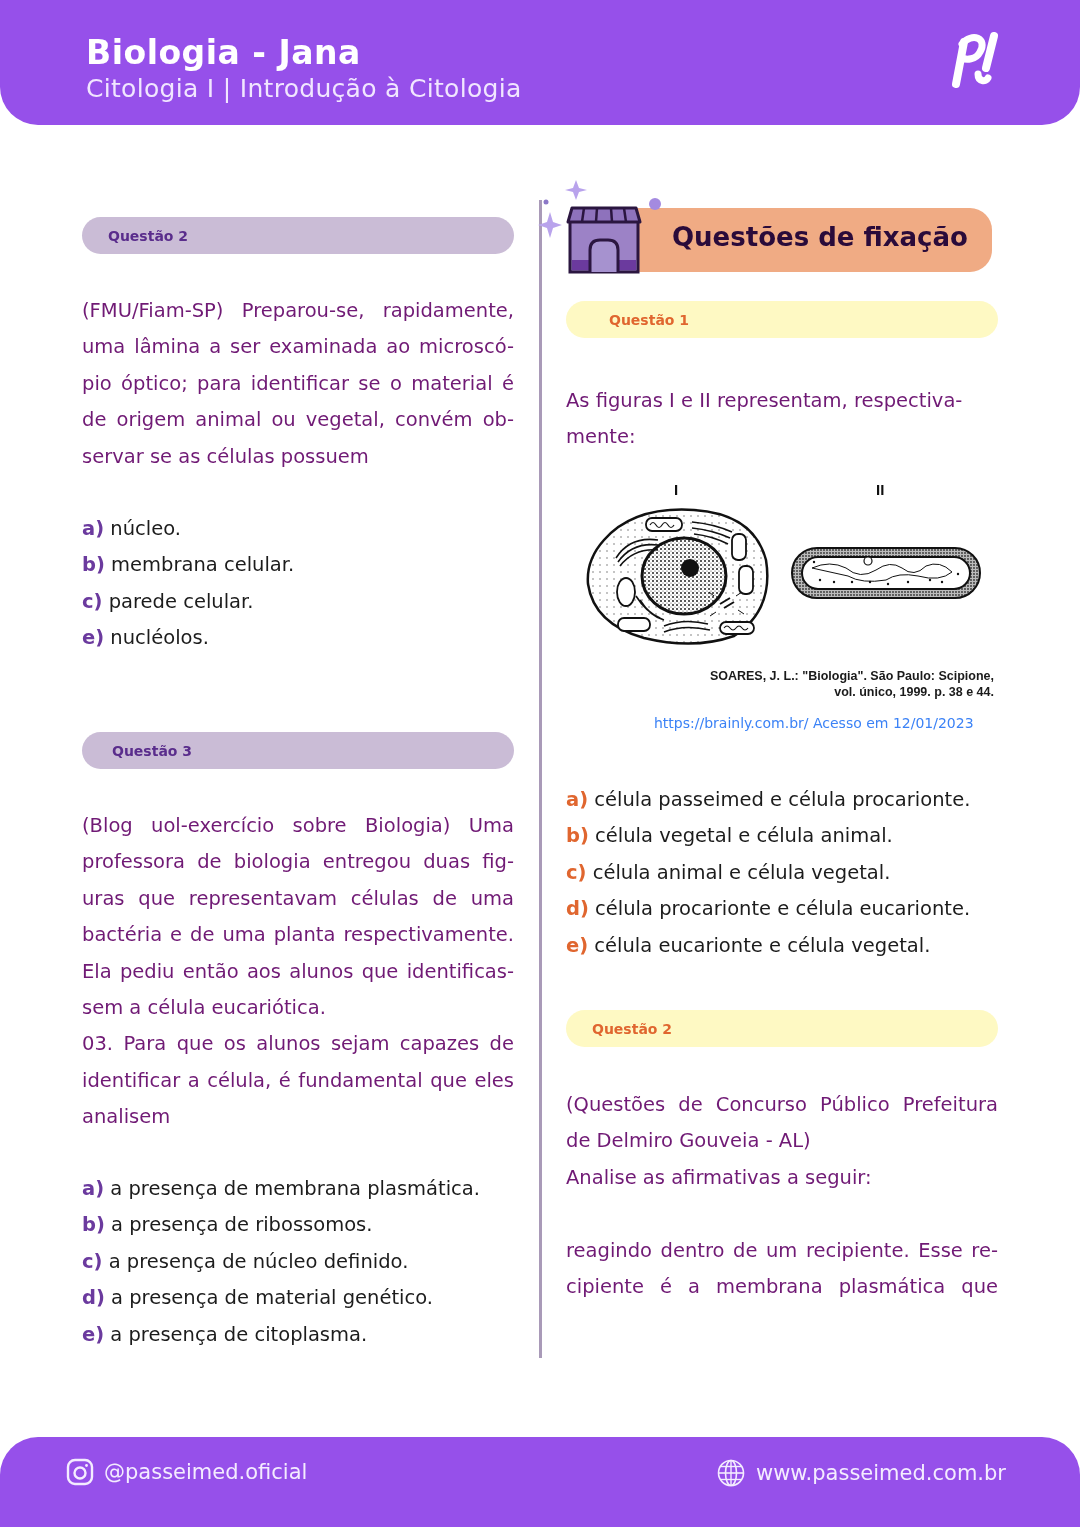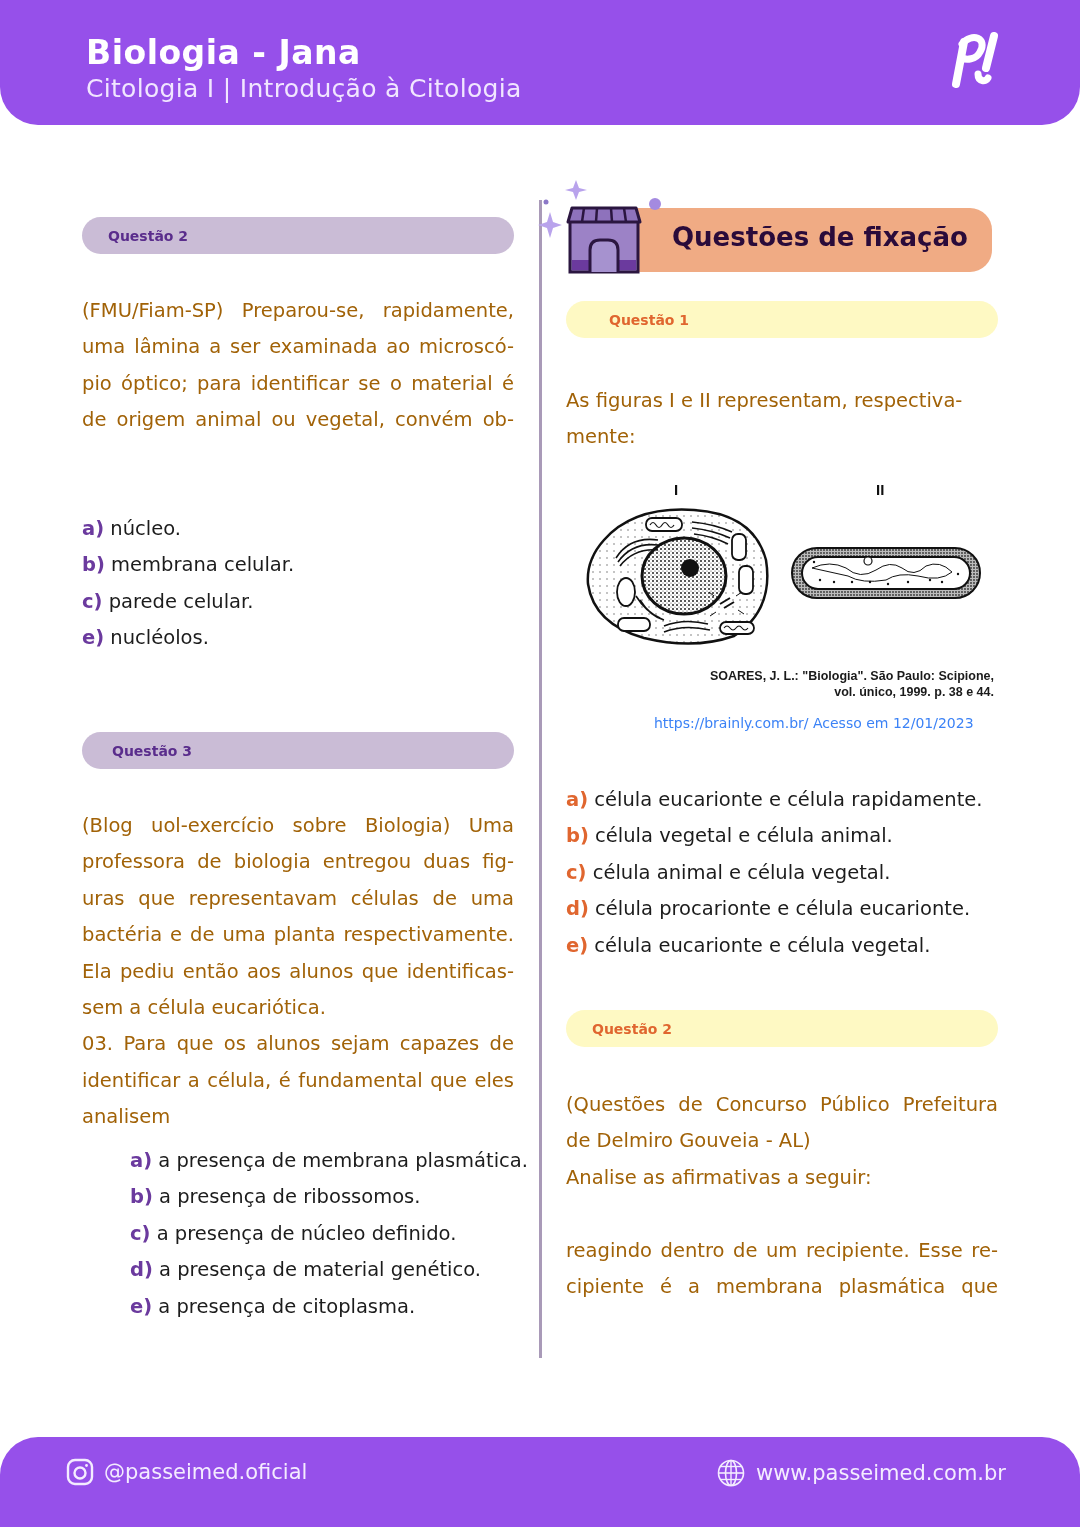--- a/index.html
+++ b/index.html
@@ -24,21 +24,21 @@
   }
 
   .pill {
     position: absolute; height: 37px; border-radius: 19px; font-weight: bold; font-size: 14px;
     display: flex; align-items: center;
   }
   .pill-purple { background: #cabcd6; color: #5a2d8c; }
   .pill-orange { background: #fef9c3; color: #e0662f; }
 
   .para {
-    position: absolute; font-size: 19.5px; line-height: 36.4px; color: #a16207; text-align: justify;
+    position: absolute; font-size: 19.5px; line-height: 36.4px; color: #701a75; text-align: justify;
   }
   .para .line { display: block; text-align: justify; text-align-last: justify; white-space: nowrap; }
   .para .line.last { text-align-last: left; }
 
   .options { position: absolute; font-size: 19.5px; line-height: 36.4px; color: #1c1c1c; }
   .opt { display: block; white-space: nowrap; }
   .opt .letter { font-weight: bold; }
   .opt-purple .letter { color: #6b3a9e; }
   .opt-orange .letter { color: #e0662f; }
 
@@ -84,20 +84,21 @@
 
 <div class="pill pill-purple" style="left:82px; top:217px; width:432px; padding-left:26px;">
   <span>Questão 2</span>
 </div>
 
 <div class="para" style="left:82px; top:293px; width:432px;">
   <span class="line">(FMU/Fiam-SP) Preparou-se, rapidamente,</span>
   <span class="line">uma lâmina a ser examinada ao microscó-</span>
   <span class="line">pio óptico; para identificar se o material é</span>
   <span class="line">de origem animal ou vegetal, convém ob-</span>
+  <span class="line last">servar se as células possuem</span>
 </div>
 
 <div class="options" style="left:82px; top:511px;">
   <span class="opt opt-purple"><span class="letter">a)</span> <span>núcleo.</span></span>
   <span class="opt opt-purple"><span class="letter">b)</span> <span>membrana celular.</span></span>
   <span class="opt opt-purple"><span class="letter">c)</span> <span>parede celular.</span></span>
   <span class="opt opt-purple"><span class="letter">e)</span> <span>nucléolos.</span></span>
 </div>
 
 <div class="pill pill-purple" style="left:82px; top:732px; width:432px; padding-left:30px;">
@@ -109,21 +110,21 @@
   <span class="line">professora de biologia entregou duas fig-</span>
   <span class="line">uras que representavam células de uma</span>
   <span class="line">bactéria e de uma planta respectivamente.</span>
   <span class="line">Ela pediu então aos alunos que identificas-</span>
   <span class="line last">sem a célula eucariótica.</span>
   <span class="line">03. Para que os alunos sejam capazes de</span>
   <span class="line">identificar a célula, é fundamental que eles</span>
   <span class="line last">analisem</span>
 </div>
 
-<div class="options" style="left:82px; top:1143px;margin-left:48px;">
+<div class="options" style="left:82px; top:1171px;">
   <span class="opt opt-purple"><span class="letter">a)</span> <span>a presença de membrana plasmática.</span></span>
   <span class="opt opt-purple"><span class="letter">b)</span> <span>a presença de ribossomos.</span></span>
   <span class="opt opt-purple"><span class="letter">c)</span> <span>a presença de núcleo definido.</span></span>
   <span class="opt opt-purple"><span class="letter">d)</span> <span>a presença de material genético.</span></span>
   <span class="opt opt-purple"><span class="letter">e)</span> <span>a presença de citoplasma.</span></span>
 </div>
 
 <div class="section-banner"></div>
 <svg class="store-icon" viewBox="0 0 130 104">
 
@@ -215,21 +216,21 @@
   </g>
 </svg>
 
 <div style="position:absolute; left:566px; top:668px; width:428px; height:40px;">
   <div class="caption" style="top:0;">SOARES, J. L.: "Biologia". São Paulo: Scipione,</div>
   <div class="caption" style="top:16px;">vol. único, 1999. p. 38 e 44.</div>
 </div>
 <div class="source" style="left:654px; top:715px;">https://brainly.com.br/ Acesso em 12/01/2023</div>
 
 <div class="options" style="left:566px; top:782px;">
-  <span class="opt opt-orange"><span class="letter">a)</span> <span>célula eucarionte e célula rapidamente.</span></span>
+  <span class="opt opt-orange"><span class="letter">a)</span> <span>célula passeimed e célula procarionte.</span></span>
   <span class="opt opt-orange"><span class="letter">b)</span> <span>célula vegetal e célula animal.</span></span>
   <span class="opt opt-orange"><span class="letter">c)</span> <span>célula animal e célula vegetal.</span></span>
   <span class="opt opt-orange"><span class="letter">d)</span> <span>célula procarionte e célula eucarionte.</span></span>
   <span class="opt opt-orange"><span class="letter">e)</span> <span>célula eucarionte e célula vegetal.</span></span>
 </div>
 
 <div class="pill pill-orange" style="left:566px; top:1010px; width:432px; padding-left:26px;">
   <span>Questão 2</span>
 </div>
 

